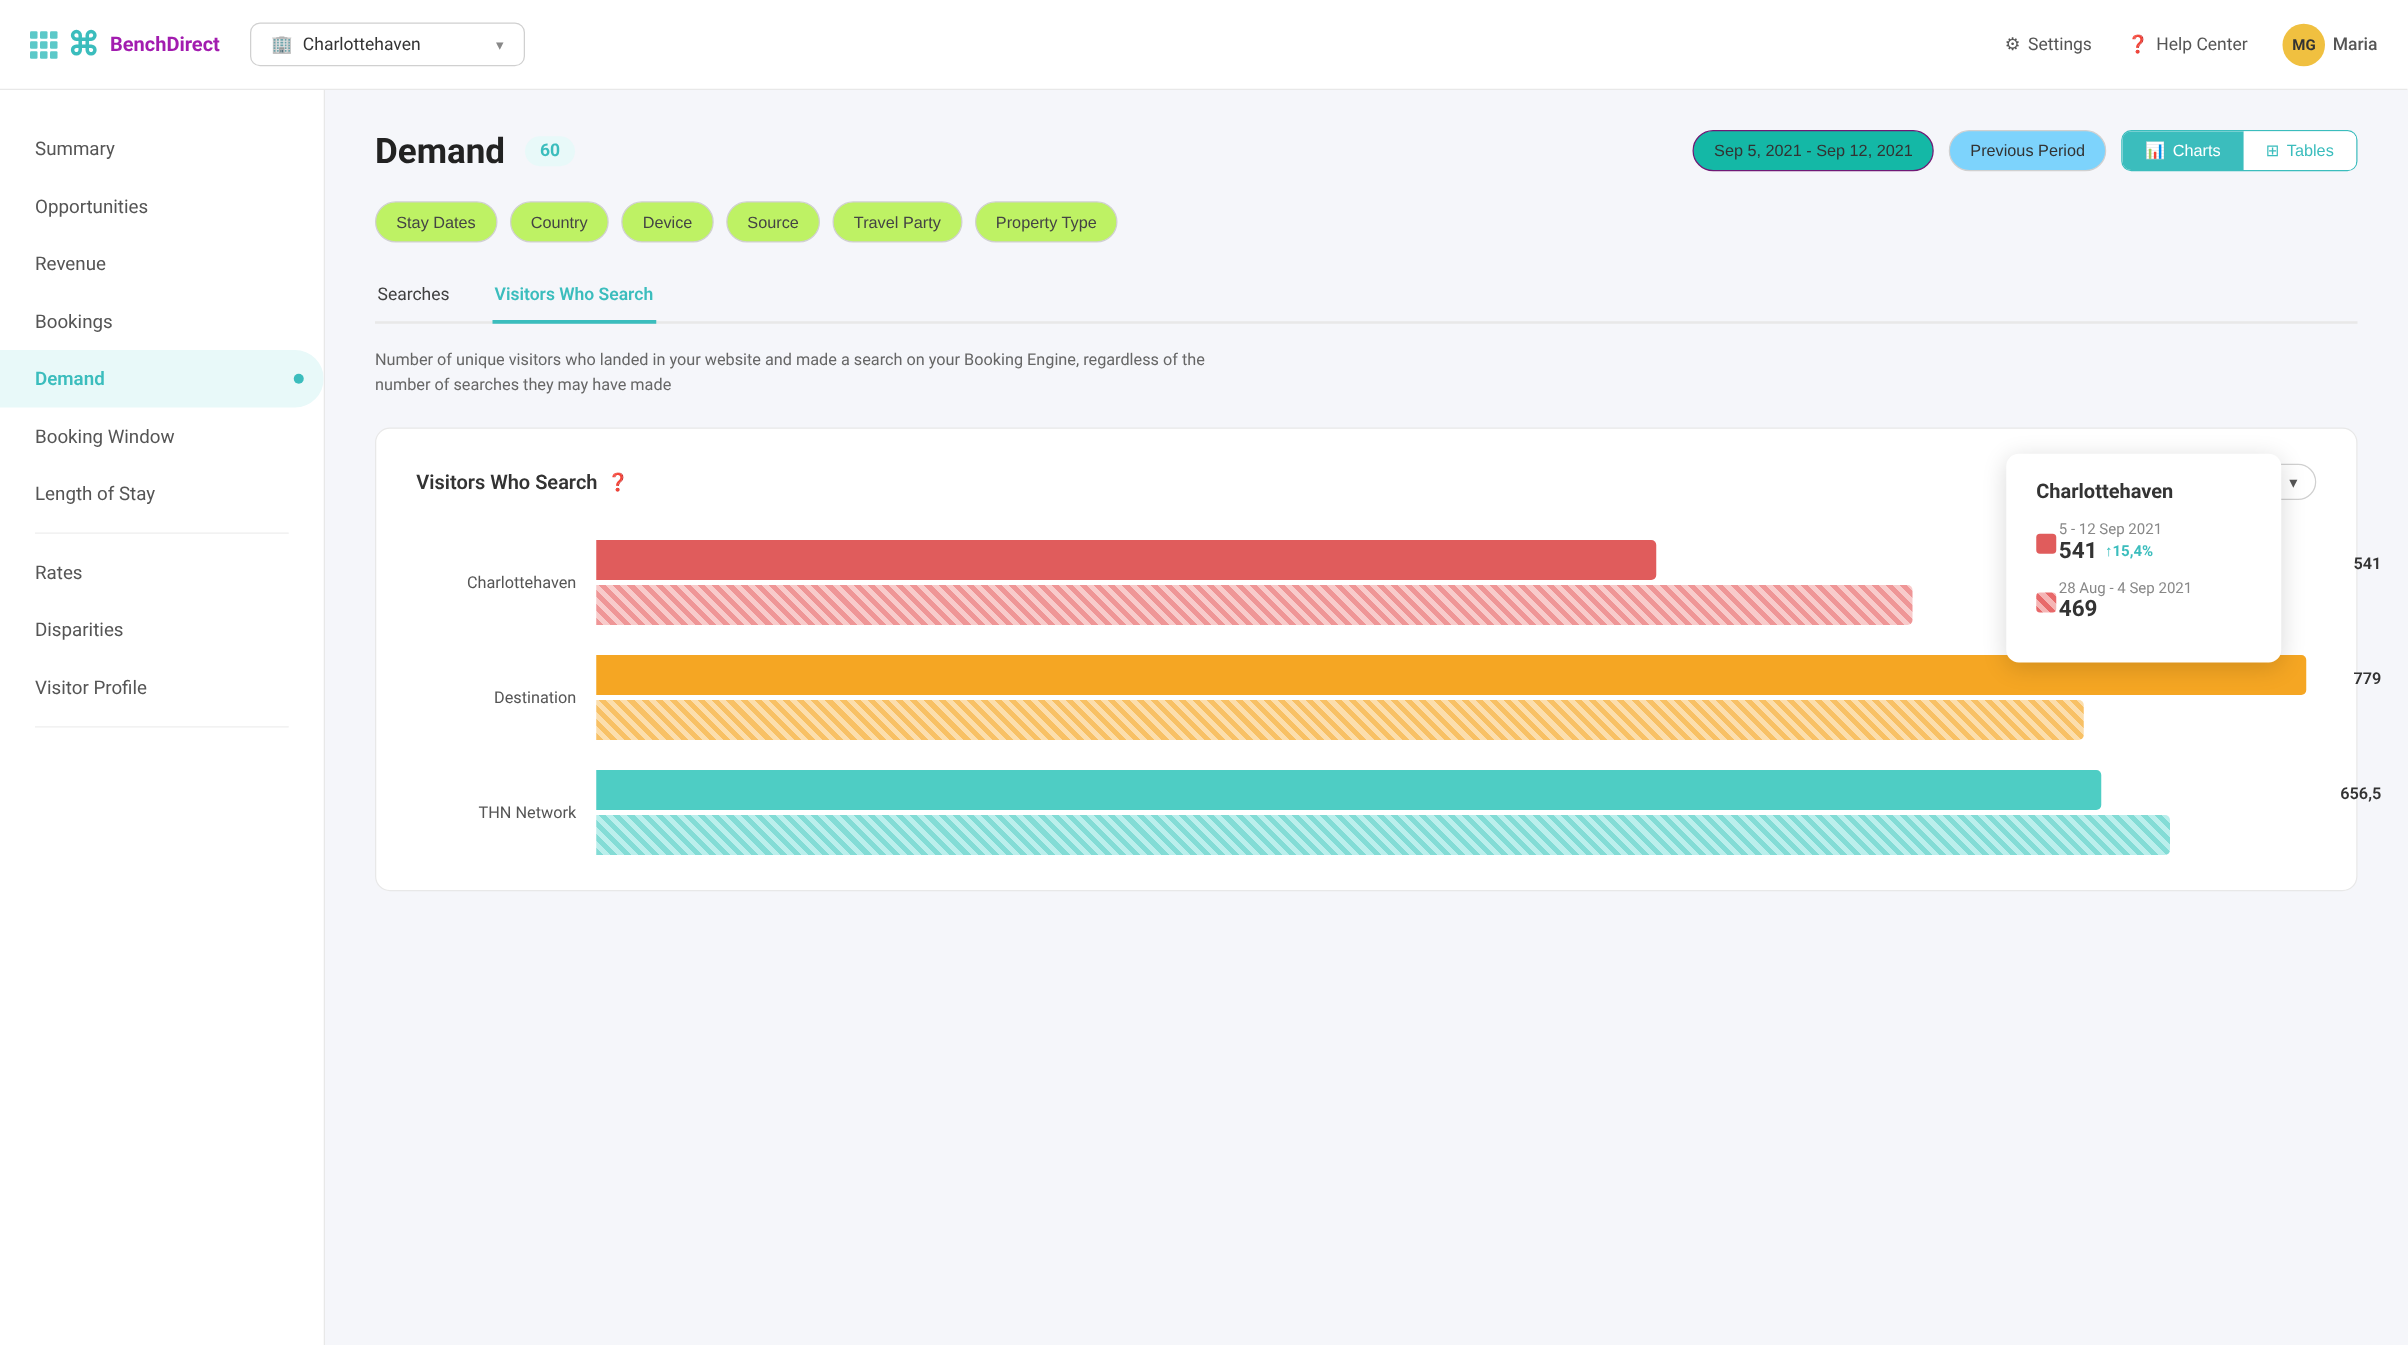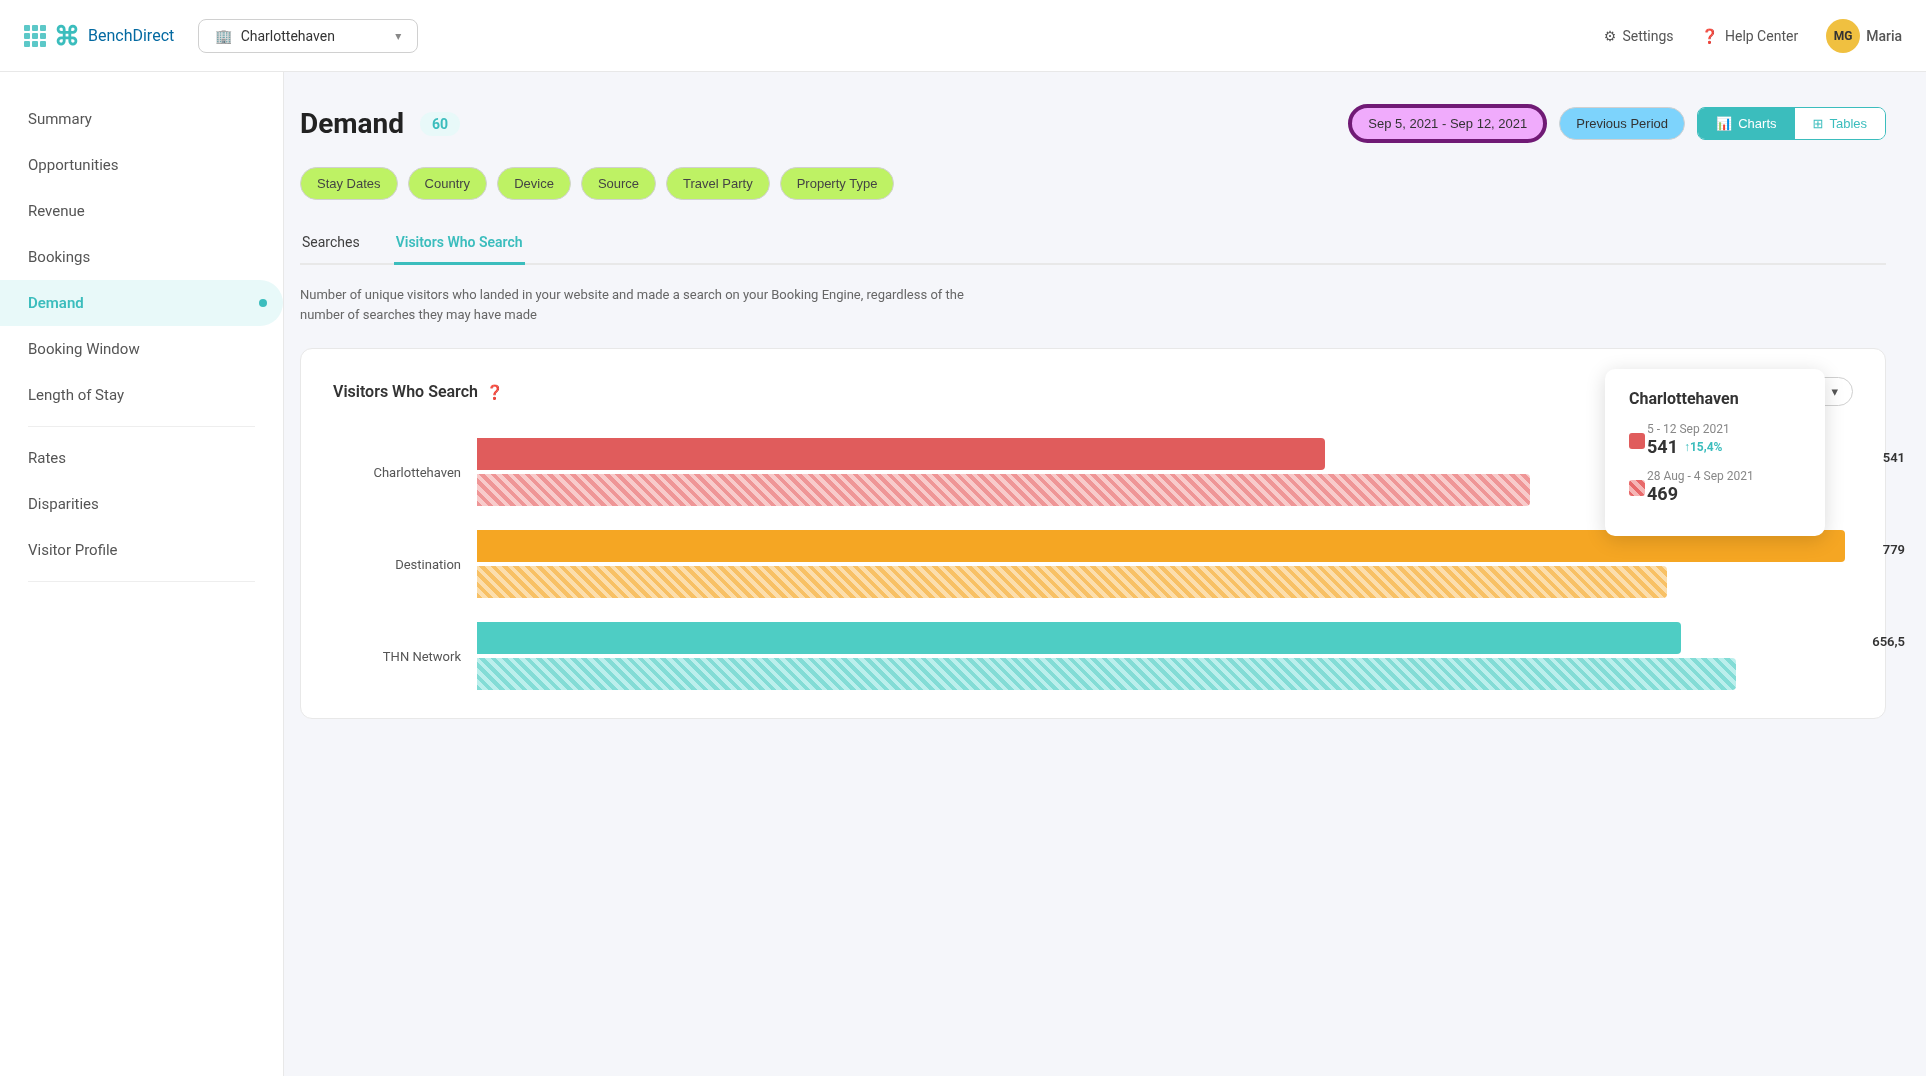--- a/index.html
+++ b/index.html
@@ -8,40 +8,40 @@
     
     .topnav {
       display: flex; align-items: center; background: #fff;
       padding: 0 24px; height: 72px; border-bottom: 1px solid #e8e8e8;
       position: fixed; top: 0; left: 0; right: 0; z-index: 100;
     }
     .topnav-logo { display: flex; align-items: center; gap: 8px; margin-right: 24px; }
     .logo-grid { display: grid; grid-template-columns: repeat(3,6px); gap: 2px; }
     .logo-grid span { display: block; width: 6px; height: 6px; background: #5cc8c8; border-radius: 1px; }
     .logo-h { font-size: 26px; color: #3bbdbd; font-weight: 700; }
-    .logo-text { font-size: 16px; font-weight: 400; color: #0369a1; }
+    .logo-text { font-size: 16px; font-weight: 700; color: #a21caf; }
     .property-selector {
       border: 1px solid #d0d0d0; border-radius: 8px; padding: 8px 16px;
       display: flex; align-items: center; gap: 8px; background: #fff;
       cursor: pointer; min-width: 220px;
     }
     .property-selector .icon { color: #888; font-size: 14px; }
     .property-selector .label { flex: 1; font-size: 14px; color: #333; }
     .property-selector .chevron { color: #888; font-size: 12px; }
     .topnav-right { margin-left: auto; display: flex; align-items: center; gap: 28px; }
     .nav-link { display: flex; align-items: center; gap: 6px; font-size: 14px; color: #555; cursor: pointer; }
     .avatar { width: 34px; height: 34px; border-radius: 50%; background: #f0c040; display: flex; align-items: center; justify-content: center; font-size: 12px; font-weight: 700; color: #333; }
     .user-name { font-size: 14px; font-weight: 500; }
 
     
     .layout { display: flex; padding-top: 72px; min-height: 100vh; }
 
     
     .sidebar {
-      width: 284px; background: #fff; border-right: 1px solid #e8e8e8;
+      width: 260px; background: #fff; border-right: 1px solid #e8e8e8;
       padding: 24px 0; position: fixed; top: 72px; bottom: 0; overflow-y: auto;
     }
     .sidebar-item {
       padding: 14px 28px; font-size: 15px; color: #555; cursor: pointer;
       display: flex; align-items: center; gap: 8px;
     }
     .sidebar-item.active { background: #e8f9f9; color: #3bbdbd; font-weight: 600; border-radius: 0 24px 24px 0; position: relative; }
     .sidebar-item.active::after {
       content: ''; position: absolute; right: 16px; width: 8px; height: 8px;
       background: #3bbdbd; border-radius: 50%;
@@ -53,22 +53,22 @@
 
     
     .page-header { display: flex; align-items: center; margin-bottom: 24px; gap: 16px; }
     .page-title { font-size: 28px; font-weight: 700; color: #222; }
     .badge {
       background: #e8f9f9; color: #3bbdbd; border-radius: 20px;
       padding: 4px 12px; font-size: 14px; font-weight: 700;
     }
     .header-controls { margin-left: auto; display: flex; align-items: center; gap: 12px; }
     .date-btn {
-      border: 4px solid #701a75; border-radius: 20px; padding: 8px 16px;
-      font-size: 13px; background: #f0abfc; cursor: pointer; color: #333;
+      border: 1px solid #701a75; border-radius: 20px; padding: 8px 16px;
+      font-size: 13px; background: #14b8a6; cursor: pointer; color: #333;
     }
     .period-btn {
       border: 1px solid #d0d0d0; border-radius: 20px; padding: 8px 16px;
       font-size: 13px; background: #7dd3fc; cursor: pointer; color: #333;
     }
     .view-toggle { display: flex; border: 1px solid #3bbdbd; border-radius: 8px; overflow: hidden; }
     .view-btn {
       padding: 8px 18px; font-size: 13px; cursor: pointer; display: flex;
       align-items: center; gap: 6px; background: #fff; color: #3bbdbd; border: none;
     }

